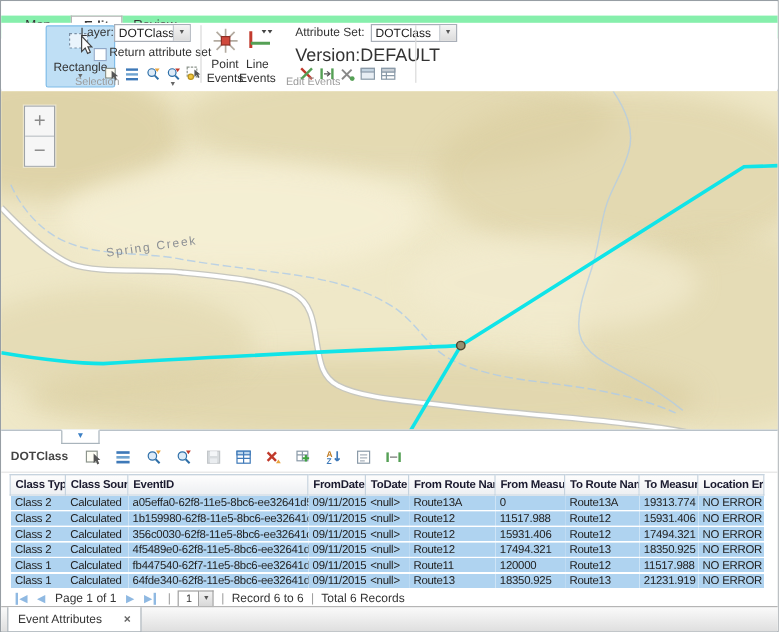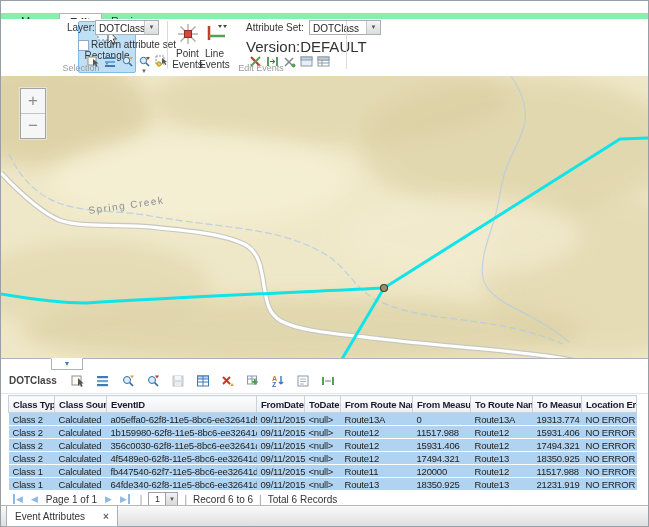--- a/index.html
+++ b/index.html
@@ -9,21 +9,21 @@
   
   .ribbon{position:absolute;left:0;top:0;width:647px;height:74px;background:#fff;border-bottom:1px solid #B6BBC0;box-sizing:border-box;}
   .tabstrip{position:absolute;left:0;top:12px;width:100%;height:18px;background:#86efac;border-bottom:1px solid #C9C9C9;}
   .rtab{position:absolute;top:0;height:17px;line-height:17px;padding:0 10px;font-size:11px;color:#333;cursor:default;}
   .rtab.active{background:#fff;border:1px solid #B5B5B5;border-bottom:none;height:18px;font-weight:bold;}
   .rbody{position:absolute;left:0;top:18px;width:100%;height:56px;background:#fff;}
   .vsep{position:absolute;top:2px;height:48px;width:1px;background:#DADADA;}
   .grouplabel{position:absolute;bottom:2px;font-size:9px;color:#9B9B9B;text-align:center;}
   .bigbtn{position:absolute;top:2px;height:50px;text-align:center;font-size:10px;color:#333;border:1px solid transparent;border-radius:2px;}
   .bigbtn .cap{line-height:11px;}
-  .bigbtn.hl{background:#BFDFF5;border:1px solid #7FBCE8;margin-left:40px;}
+  .bigbtn.hl{background:#BFDFF5;border:1px solid #7FBCE8;}
   .caret{font-size:6px;color:#666;line-height:5px;}
   .fieldlbl{position:absolute;font-size:10px;color:#333;}
   .ddl{position:absolute;height:15px;background:#fff;border:1px solid #A9AFB8;font-size:10px;color:#222;line-height:15px;padding-left:3px;box-sizing:border-box;}
   .ddl .arrowbox{position:absolute;right:0;top:0;width:13px;height:13px;background:linear-gradient(#F5F5F5,#DCDCDC);border-left:1px solid #C2C7CE;text-align:center;font-size:6px;color:#555;line-height:13px;}
   .chk{position:absolute;width:9px;height:9px;border:1px solid #8FA8C8;background:#fff;}
   .smicons{position:absolute;display:flex;gap:4px;}
   .smicons svg{display:block;}
   .verText{position:absolute;font-size:15px;color:#333;text-align:right;}
 
   

